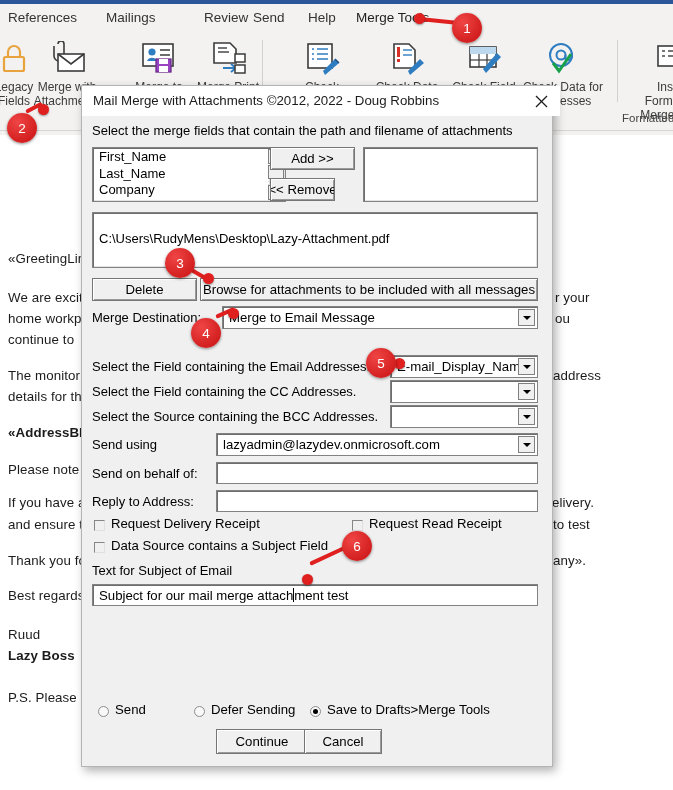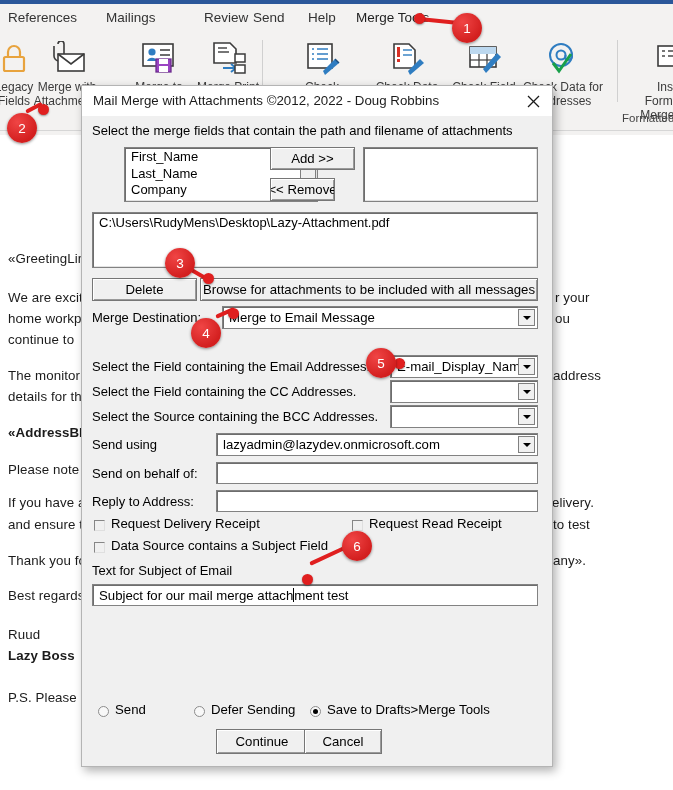--- a/index.html
+++ b/index.html
@@ -34,21 +34,21 @@
   #doc-page{position:absolute;left:0;top:135px;width:673px;height:655px;background:#ffffff;}
   .doc-line{position:absolute;font-size:13.3px;color:#1b1b1b;white-space:nowrap;letter-spacing:0.1px;}
   .doc-line.bold{font-weight:bold;}
 
   
   #dialog{
     position:absolute;left:81px;top:85px;width:470px;height:680px;
     background:#f0f0f0;border:1px solid #b4b4b4;
     box-shadow:3px 4px 9px rgba(0,0,0,0.30);
   }
-  #dlg-title-bar{position:absolute;left:0;top:0;width:470px;height:30px;background:#ffffff;}
+  #dlg-title-bar{position:absolute;left:0;top:0;width:470px;height:30px;background:#ffffff;padding-left:8px;}
   #dlg-title{position:absolute;left:11px;top:7px;font-size:13.3px;color:#1b1b1b;white-space:nowrap;}
   #dlg-close{
     position:absolute;right:6px;top:4px;width:26px;height:22px;
     display:flex;align-items:center;justify-content:center;cursor:pointer;
   }
   #dlg-body{position:absolute;left:0;top:30px;width:470px;height:650px;background:#f0f0f0;}
 
   .dlg-label{position:absolute;font-size:13px;color:#000;white-space:nowrap;}
 
   .win-listbox{
@@ -333,21 +333,21 @@
         <line x1="1" y1="1" x2="12" y2="12" stroke="#1b1b1b" stroke-width="1.3"></line>
         <line x1="12" y1="1" x2="1" y2="12" stroke="#1b1b1b" stroke-width="1.3"></line>
       </svg>
     </div>
   </div>
 
   <div id="dlg-body">
 
     <div class="dlg-label" style="left:10px;top:7px;">Select the merge fields that contain the path and filename of attachments</div>
 
-    <div class="win-listbox" style="left:10px;top:31px;width:194px;height:55px;margin-left:32px;">
+    <div class="win-listbox" style="left:10px;top:31px;width:194px;height:55px;">
       <div class="lb-item" style="margin-top:1px;">First_Name</div>
       <div class="lb-item">Last_Name</div>
       <div class="lb-item">Company</div>
       <div class="vscroll">
         <div class="vsb-btn vsb-up">
             <div class="tri-up"></div>
           </div>
         <div class="vsb-thumb" style="top:16px;height:14px;"></div>
         <div class="vsb-track" style="top:30px;bottom:15px;"></div>
         <div class="vsb-btn vsb-down">
@@ -355,21 +355,21 @@
           </div>
       </div>
     </div>
 
     <div class="win-btn" style="left:188px;top:31px;width:85px;height:23px;">Add &gt;&gt;</div>
     <div class="win-btn" style="left:188px;top:62px;width:65px;height:23px;">&lt;&lt; Remove</div>
 
     <div class="win-listbox" style="left:281px;top:31px;width:175px;height:55px;"></div>
 
     <div class="win-listbox" style="left:10px;top:96px;width:446px;height:56px;">
-      <div class="lb-item" style="margin-top:2px;">C:\Users\RudyMens\Desktop\Lazy-Attachment.pdf</div>
+      <div class="lb-item" style="margin-top:18px;">C:\Users\RudyMens\Desktop\Lazy-Attachment.pdf</div>
     </div>
 
     <div class="win-btn" style="left:10px;top:162px;width:105px;height:23px;">Delete</div>
     <div class="win-btn" style="left:118px;top:162px;width:338px;height:23px;">Browse for attachments to be included with all messages</div>
 
     <div class="dlg-label" style="left:10px;top:194px;">Merge Destination:</div>
     <div class="win-combo" style="left:140px;top:190px;width:316px;height:23px;">
       <div class="combo-text">Merge to Email Message</div>
       <div class="combo-arrow">
           <div class="tri-down"></div>

